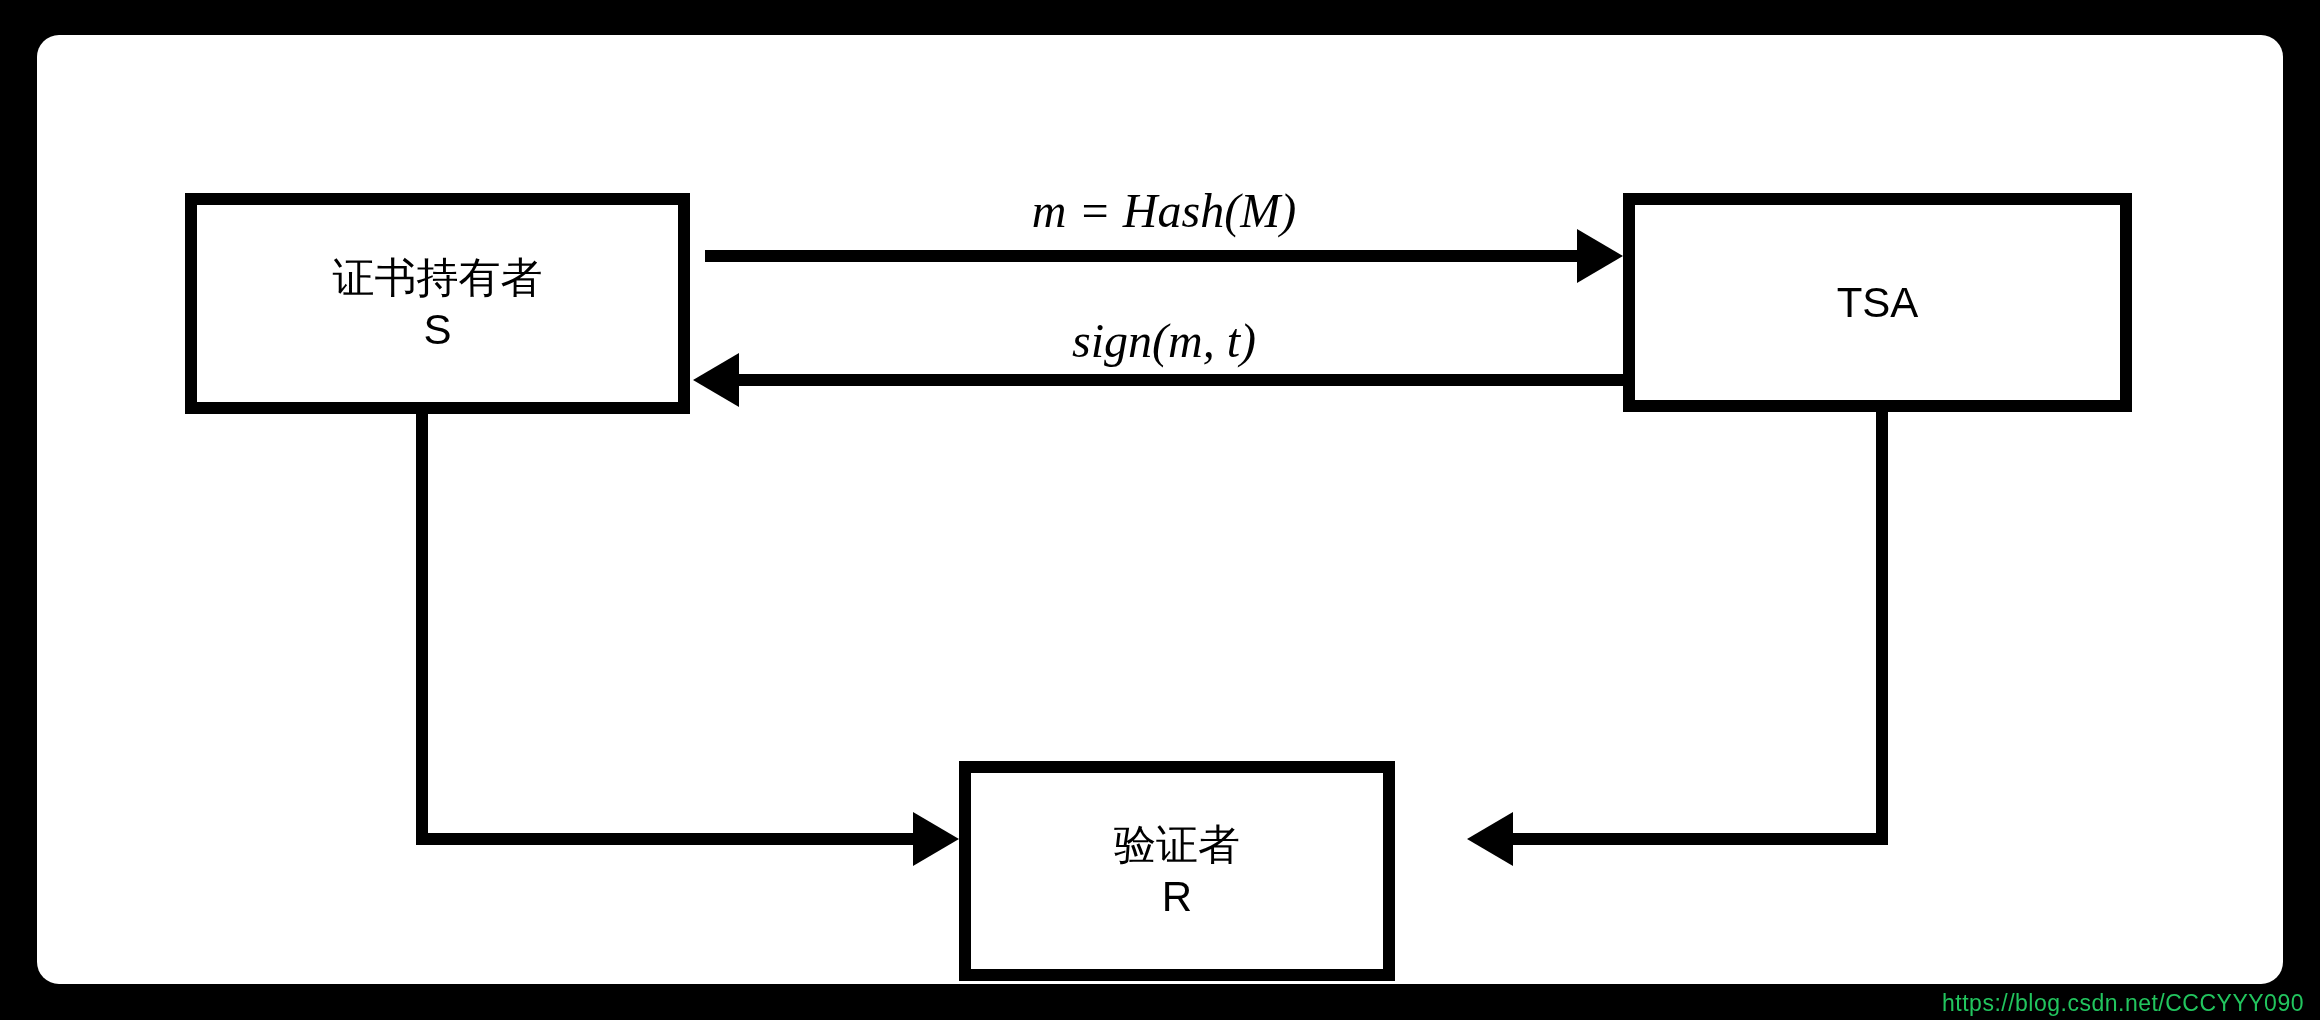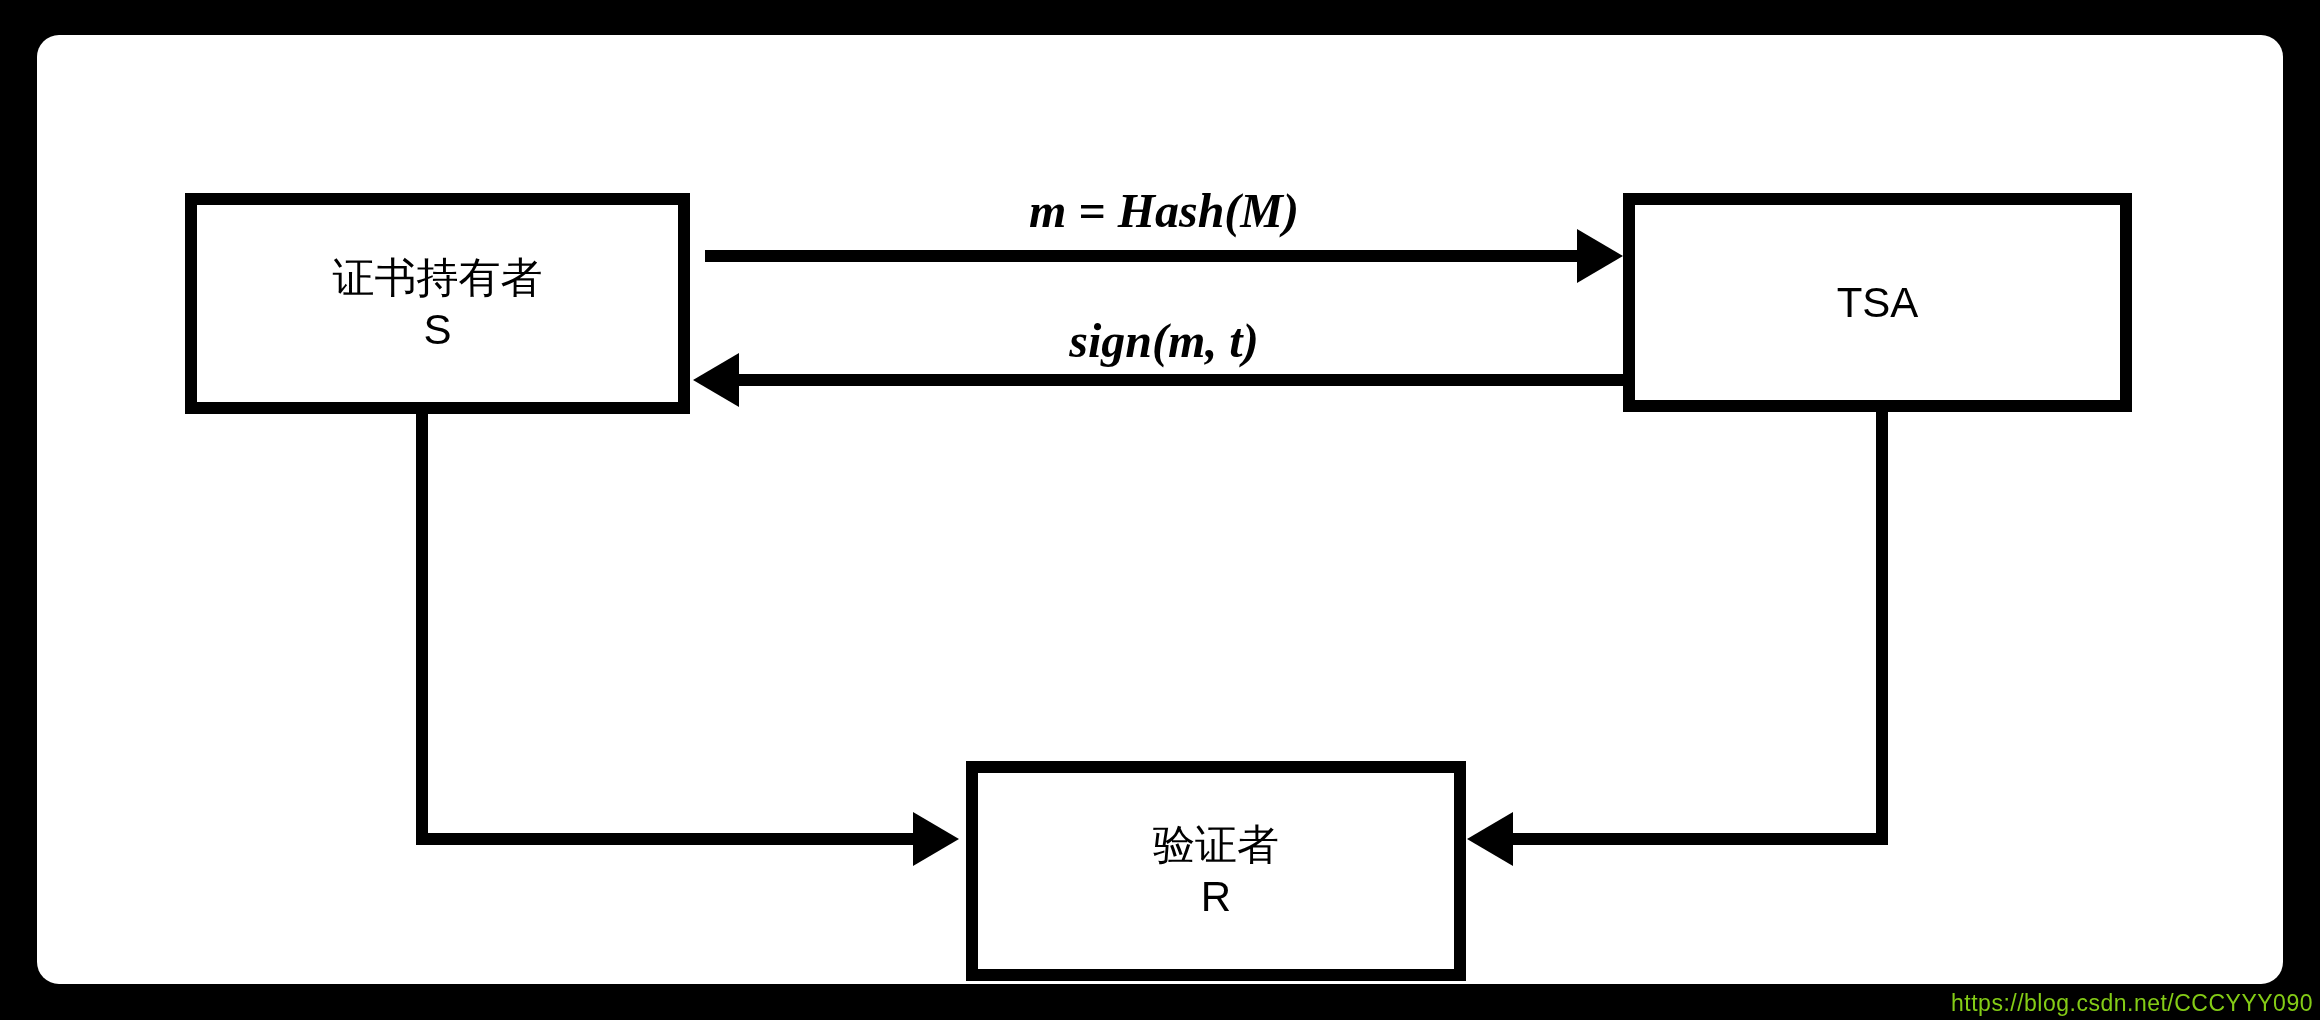--- a/index.html
+++ b/index.html
@@ -13,21 +13,21 @@
     background:#fff;border-radius:22px;
   }
   
   .node{
     position:absolute;background:#fff;border:12px solid #000;box-sizing:border-box;
     display:flex;flex-direction:column;align-items:center;justify-content:center;
     font-size:42px;line-height:52px;color:#000;text-align:left;
   }
   #node-s  {left:148px;top:158px;width:505px;height:221px;}
   #node-tsa{left:1586px;top:158px;width:509px;height:219px;}
-  #node-r  {left:922px;top:726px;width:500px;height:220px;margin-left:7px;}
+  #node-r  {left:922px;top:726px;width:436px;height:220px;}
 
   
   .shaft-h{position:absolute;height:12px;background:#000;}
   .shaft-v{position:absolute;width:12px;background:#000;}
   
   .head{position:absolute;width:0;height:0;}
   .head-right{border-top:27px solid transparent;border-bottom:27px solid transparent;border-left:46px solid #000;}
   .head-left {border-top:27px solid transparent;border-bottom:27px solid transparent;border-right:46px solid #000;}
 
   #shaft-s-tsa {left:668px;top:215px;width:874px;}
@@ -39,29 +39,29 @@
   #conn-s-h    {left:379px;top:798px;width:501px;}
   #head-s-r    {left:876px;top:777px;}
 
   #conn-tsa-v  {left:1839px;top:374px;height:436px;}
   #conn-tsa-h  {left:1476px;top:798px;width:375px;}
   #head-tsa-r  {left:1430px;top:777px;}
 
   
   .edge-label{
     position:absolute;left:668px;width:918px;text-align:center;color:#000;
-    font-family:"Liberation Serif",serif;font-style:italic;font-weight:700;
+    font-family:"Liberation Serif",serif;font-style:italic;font-weight:400;
     font-size:48px;line-height:56px;white-space:nowrap;
   }
   #label-hash{top:148px;}
   #label-sign{top:278px;text-align:center;}
 
   
   .watermark{
-    position:absolute;right:7px;top:990px;color:#84cc16;
+    position:absolute;right:16px;top:990px;color:#22c55e;
     font-size:23px;line-height:26px;letter-spacing:0.5px;white-space:nowrap;
   }
 </style>
 </head>
 <body>
 
 <div class="paper">
 
   <div class="node" id="node-s">
     <span>证书持有者</span>

